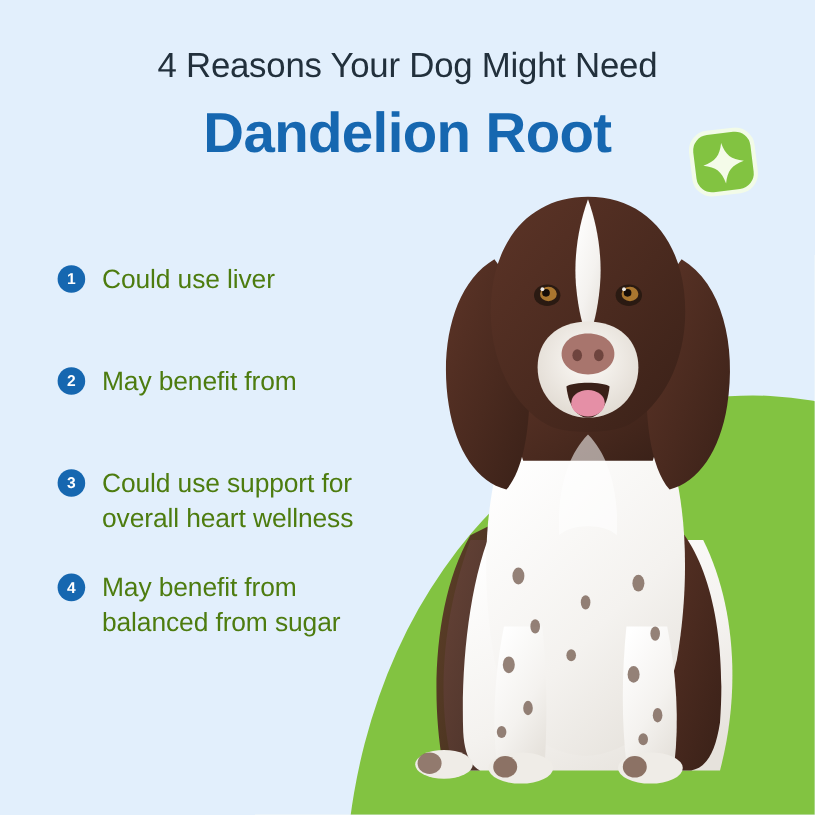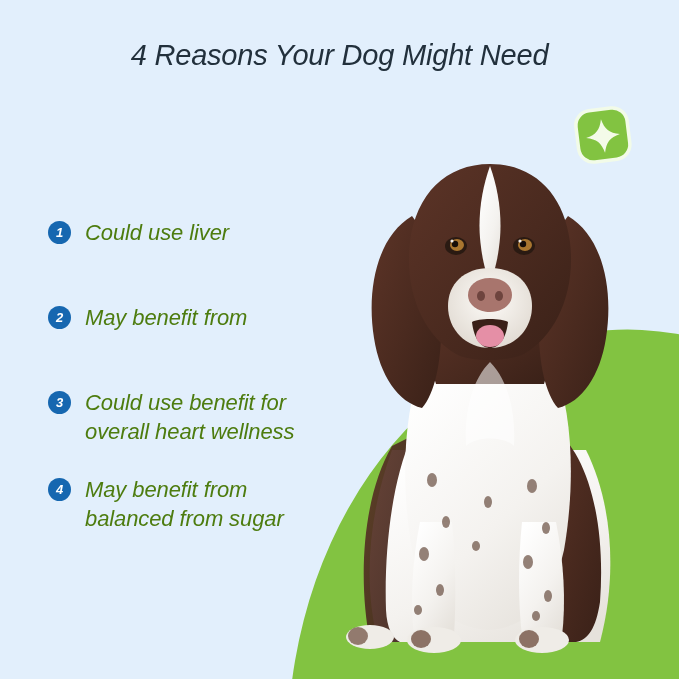--- a/index.html
+++ b/index.html
@@ -7,21 +7,20 @@
     padding: 0;
     background: #ffffff;
   }
   #infographic {
     position: relative;
     width: 679px;
     height: 679px;
     overflow: hidden;
     background: #e2effc;
     font-family: "Liberation Sans", sans-serif;
-    font-style: italic;
     -webkit-font-smoothing: antialiased;
   }
 
   
   .green-blob {
     position: absolute;
     left: 258px;
     top: 340px;
     width: 700px;
     height: 700px;
@@ -119,20 +118,21 @@
   .dog-wrap svg { display: block; }
 </style>
 </head>
 <body>
 
 <div id="infographic">
 
   <div class="green-blob"></div>
 
   <div class="subhead">4 Reasons Your Dog Might Need</div>
+  <div class="headline">Dandelion Root</div>
 
   <div class="sparkle-badge">
     <svg viewBox="0 0 58 60" width="58" height="60" aria-hidden="true">
       <g transform="rotate(-7 29 30)">
         <rect x="5" y="5" width="48" height="48" rx="13" ry="13" fill="none" stroke="#f2fbe8" stroke-width="7"></rect>
         <rect x="5" y="5" width="48" height="48" rx="13" ry="13" fill="#82c341"></rect>
         <path d="M29 13 C31.5 23.5 35.5 27.5 46 30 C35.5 32.5 31.5 36.5 29 47
                  C26.5 36.5 22.5 32.5 12 30 C22.5 27.5 26.5 23.5 29 13 Z" fill="#f4fbe9"></path>
       </g>
     </svg>
@@ -150,21 +150,21 @@
     <div class="reason-item">
       <div class="reason-num">2</div>
       <div class="reason-text">
         <span>May benefit from</span>
       </div>
     </div>
 
     <div class="reason-item">
       <div class="reason-num">3</div>
       <div class="reason-text">
-        <span>Could use benefit for</span>
+        <span>Could use support for</span>
         <span class="l2">overall heart wellness</span>
       </div>
     </div>
 
     <div class="reason-item">
       <div class="reason-num">4</div>
       <div class="reason-text">
         <span>May benefit from</span>
         <span class="l2">balanced from sugar</span>
       </div>

